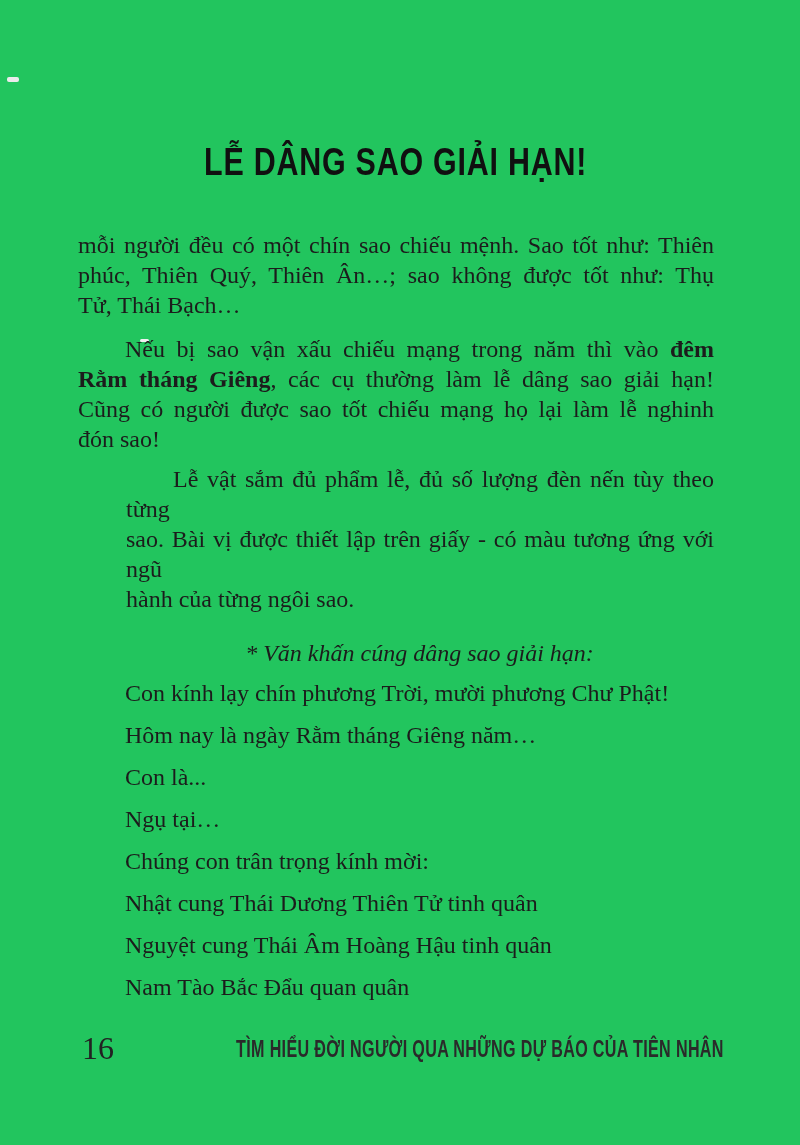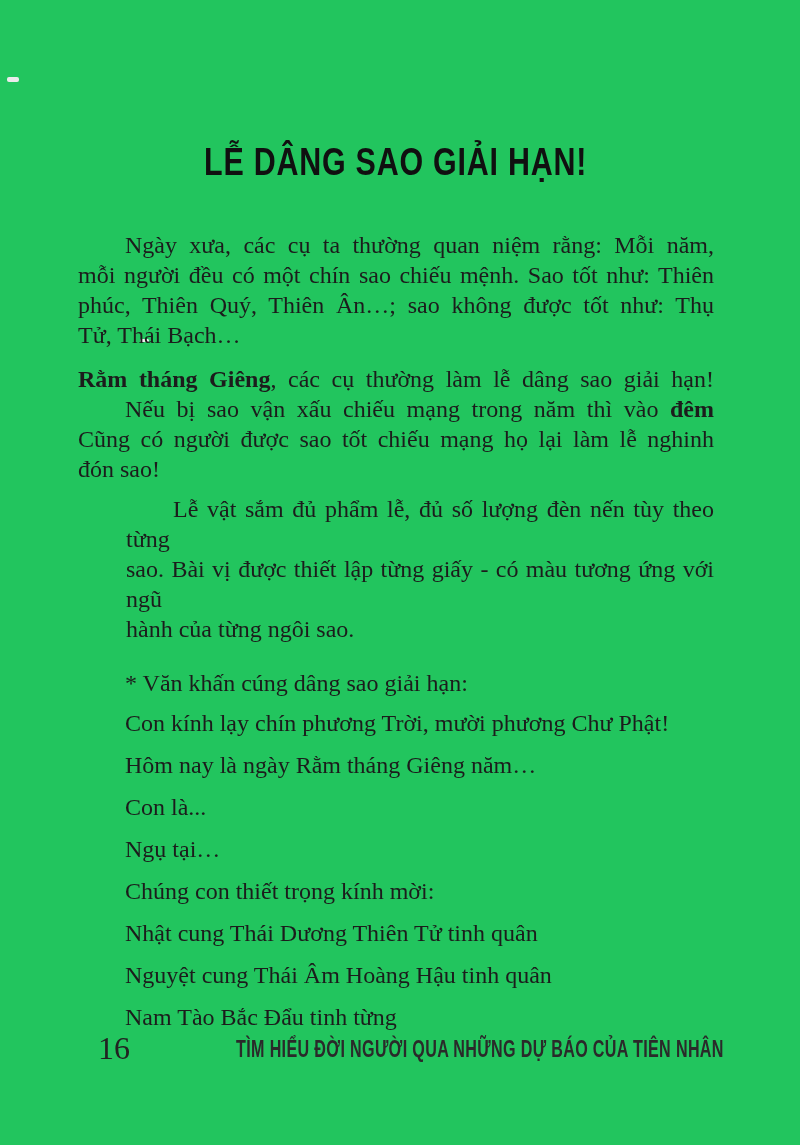--- a/index.html
+++ b/index.html
@@ -42,37 +42,38 @@
     line-height: 30px;
   }
   .para { margin: 0 0 14px 0; }
   .para.p2 { margin-bottom: 10px; }
   .para.p3 { margin-bottom: 24px; margin-left: 48px; }
   .tline { text-align: justify; text-align-last: justify; }
   .tline.first { text-indent: 47px; }
   .tline.last { text-align: left; text-align-last: left; }
   .prayer-heading {
     margin: 0 0 10px 0;
+    font-style: italic;
     text-indent: 47px;
     line-height: 30px;
+    text-align: center;
   }
   .prayer-line {
     margin: 7px 0 12px 0;
     text-indent: 47px;
     line-height: 30px;
   }
   .footer-page-number {
     position: absolute;
     left: 82px;
     top: 1032px;
     font-family: "Liberation Serif", serif;
     font-size: 32px;
     line-height: 32px;
     color: #222222;
-    margin-left: 16px;
   }
   .footer-running-title {
     position: absolute;
     right: 86px;
     top: 1038px;
     font-family: "Liberation Sans", sans-serif;
     font-weight: 700;
     font-size: 23px;
     line-height: 23px;
     letter-spacing: 0.5px;
@@ -92,48 +93,47 @@
 <div class="page">
 
   <div class="speck s1"></div>
   <div class="speck s2"></div>
 
   <h1 class="page-title"><span class="squeeze">LỄ DÂNG SAO GIẢI HẠN!</span></h1>
 
   <div class="body-text">
 
     <div class="para p1">
-      <div class="tline first">Ngày xưa, các cụ ta thường quan niệm rằng: Mỗi năm,</div>
       <div class="tline">mỗi người đều có một chín sao chiếu mệnh. Sao tốt như: Thiên</div>
       <div class="tline">phúc, Thiên Quý, Thiên Ân…; sao không được tốt như: Thụ</div>
       <div class="tline last">Tử, Thái Bạch…</div>
     </div>
 
     <div class="para p2">
+      <div class="tline first"><span>Nếu bị sao vận xấu chiếu mạng trong năm thì vào </span><b>đêm</b></div>
       <div class="tline"><b>Rằm tháng Giêng</b><span>, các cụ thường làm lễ dâng sao giải hạn!</span></div>
-      <div class="tline first"><span>Nếu bị sao vận xấu chiếu mạng trong năm thì vào </span><b>đêm</b></div>
       <div class="tline">Cũng có người được sao tốt chiếu mạng họ lại làm lễ nghinh</div>
       <div class="tline last">đón sao!</div>
     </div>
 
     <div class="para p3">
       <div class="tline first">Lễ vật sắm đủ phẩm lễ, đủ số lượng đèn nến tùy theo từng</div>
-      <div class="tline">sao. Bài vị được thiết lập từng giấy - có màu tương ứng với ngũ</div>
+      <div class="tline">sao. Bài vị được thiết lập trên giấy - có màu tương ứng với ngũ</div>
       <div class="tline last">hành của từng ngôi sao.</div>
     </div>
 
     <p class="prayer-heading">* Văn khấn cúng dâng sao giải hạn:</p>
 
     <p class="prayer-line">Con kính lạy chín phương Trời, mười phương Chư Phật!</p>
     <p class="prayer-line">Hôm nay là ngày Rằm tháng Giêng năm…</p>
     <p class="prayer-line">Con là...</p>
     <p class="prayer-line">Ngụ tại…</p>
-    <p class="prayer-line">Chúng con thiết trọng kính mời:</p>
+    <p class="prayer-line">Chúng con trân trọng kính mời:</p>
     <p class="prayer-line">Nhật cung Thái Dương Thiên Tử tinh quân</p>
     <p class="prayer-line">Nguyệt cung Thái Âm Hoàng Hậu tinh quân</p>
-    <p class="prayer-line">Nam Tào Bắc Đẩu tinh từng</p>
+    <p class="prayer-line">Nam Tào Bắc Đẩu quan quân</p>
 
   </div>
 
   <div class="footer-page-number">16</div>
   <div class="footer-running-title">TÌM HIỂU ĐỜI NGƯỜI QUA NHỮNG DỰ BÁO CỦA TIÊN NHÂN</div>
 
 </div>
 
 </body></html>

